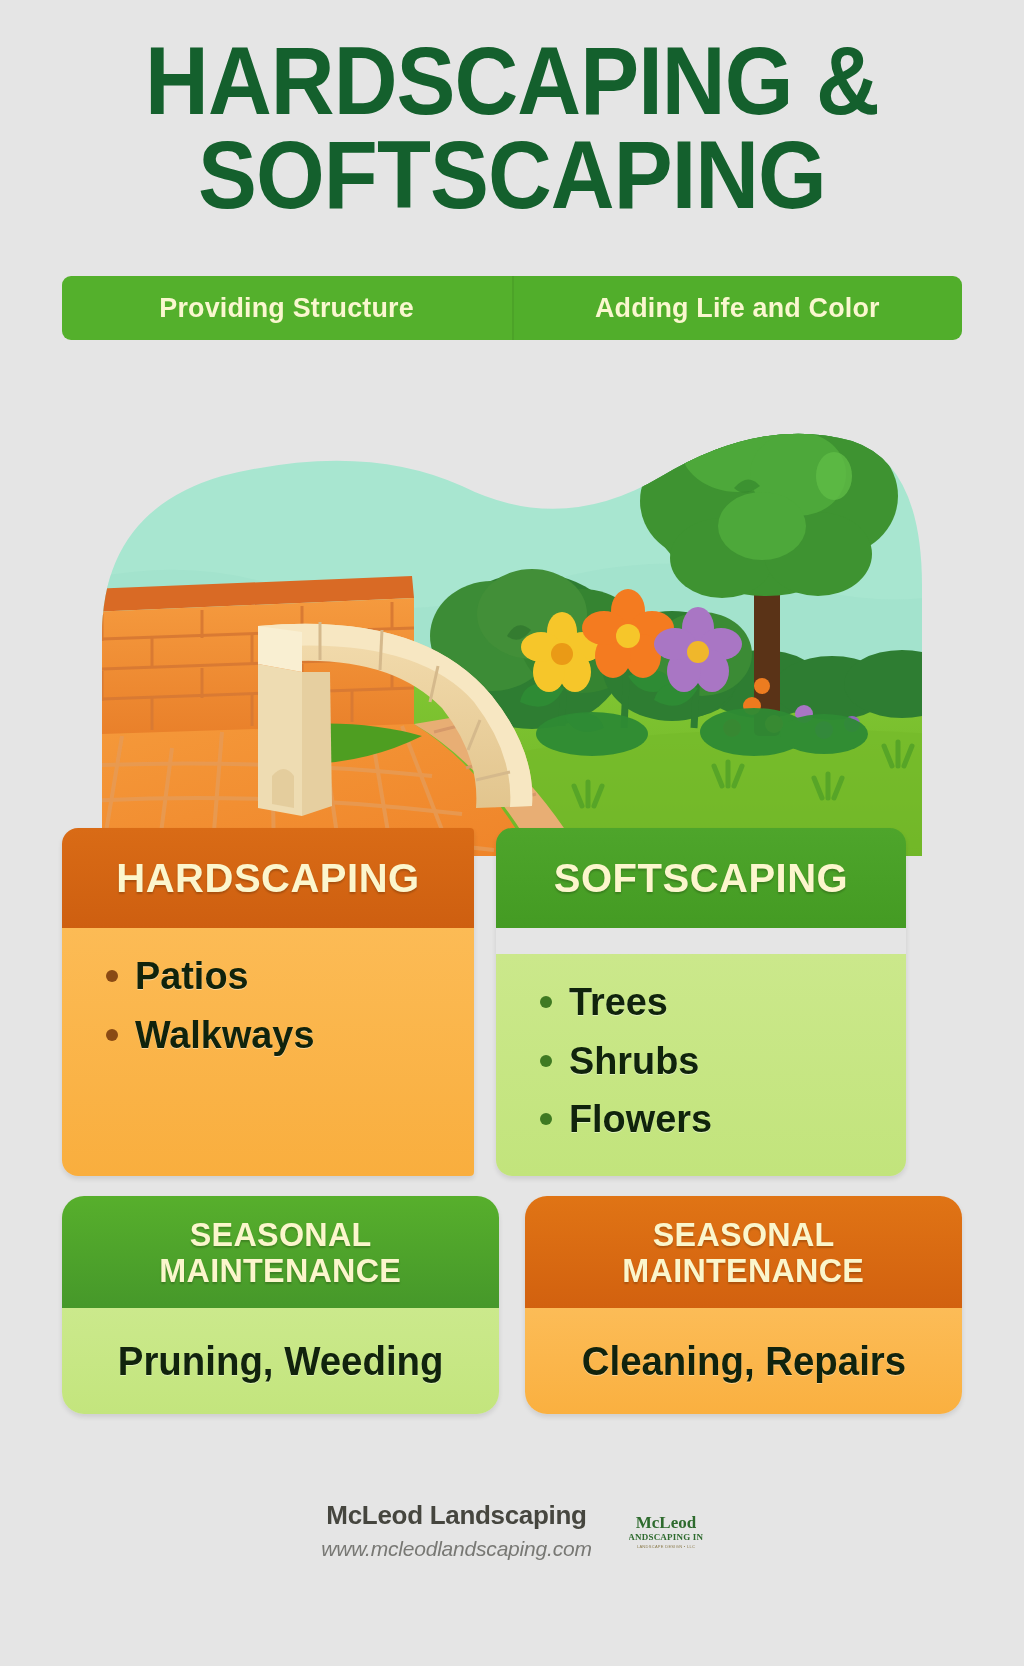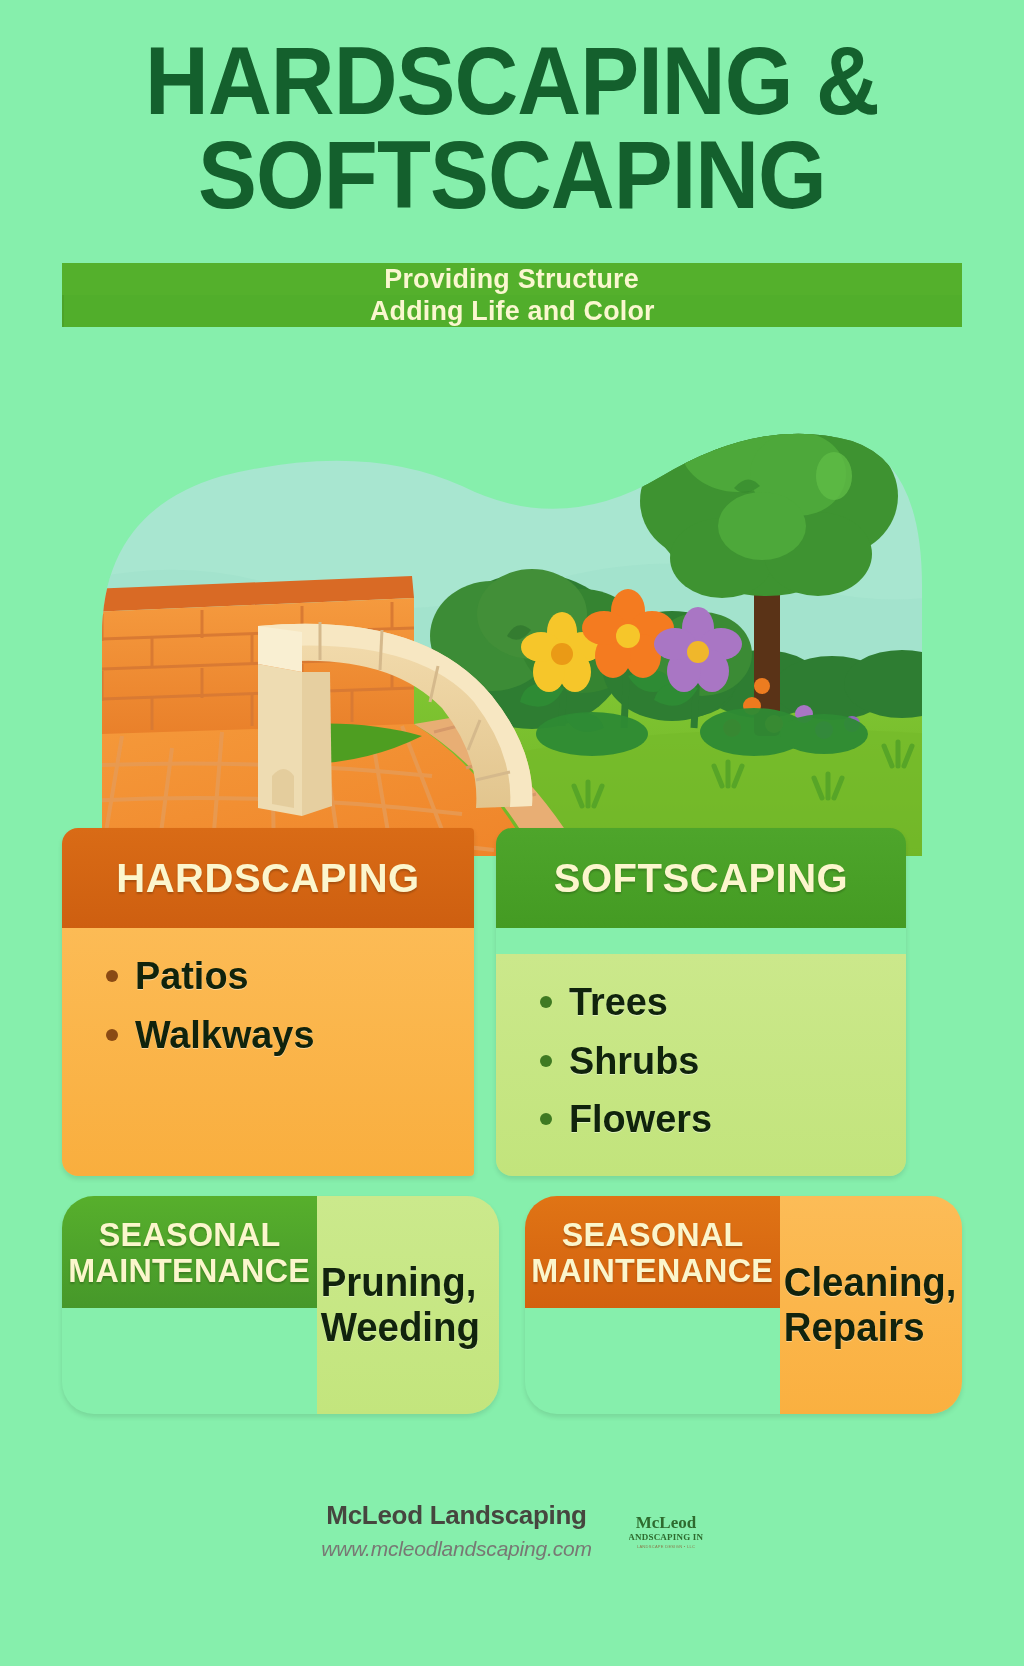--- a/index.html
+++ b/index.html
@@ -3,45 +3,44 @@
 <meta charset="utf-8">
 <style>
   * { box-sizing: border-box; margin: 0; padding: 0; }
   html, body {
     width: 1024px; height: 1666px;
     background: #ffffff;
     font-family: "Liberation Sans", sans-serif;
     overflow: hidden;
   }
 
-  .poster { position: relative; width: 1024px; height: 1666px; background:#86efac; }
+  .poster { position: relative; width: 1024px; height: 1666px; background:#e5e5e5; }
 
   
   .title-block {
     position: absolute; top: 34px; left: 0; width: 1024px;
     text-align: center;
   }
   .title-line {
     font-family: "Liberation Sans Narrow", "Liberation Sans", sans-serif;
     font-weight: 700;
     font-size: 96px;
     line-height: 0.98;
     letter-spacing: -1px;
     color: #14602D;
     transform: scaleX(0.92);
   }
 
   
   .subtitle-bar {
-    position: absolute; top: 263px; left: 62px;
+    position: absolute; top: 276px; left: 62px;
     width: 900px; height: 64px;
     display: flex;
-    border-radius: 0;
+    border-radius: 9px;
     overflow: hidden;
-    flex-direction: column;
   }
   .subtitle-half {
     flex: 1 1 50%;
     display: flex; align-items: center; justify-content: center;
     background: #54B02C;
     color: #FAF7CF;
     font-weight: 700;
     font-size: 28px;
     letter-spacing: 0.2px;
     transform-origin: center;
@@ -109,22 +108,22 @@
   .bullet-text { transform: scaleX(0.97); transform-origin: left center; }
 
   
   .maint-row {
     position: absolute; top: 1196px; left: 62px;
     width: 900px; height: 218px;
     display: flex; gap: 26px;
   }
   .maint {
     flex: 1 1 0;
-    display: flex; flex-direction: row;
-    border-radius: 32px;
+    display: flex; flex-direction: column;
+    border-radius: 22px;
     overflow: hidden;
     box-shadow: 0 3px 5px rgba(0,0,0,0.10);
   }
   .maint-head {
     height: 112px;
     display:flex; flex-direction:column; align-items:center; justify-content:center;
     font-weight: 700;
     font-size: 34px;
     line-height: 1.07;
     color: #FBF6CC;

